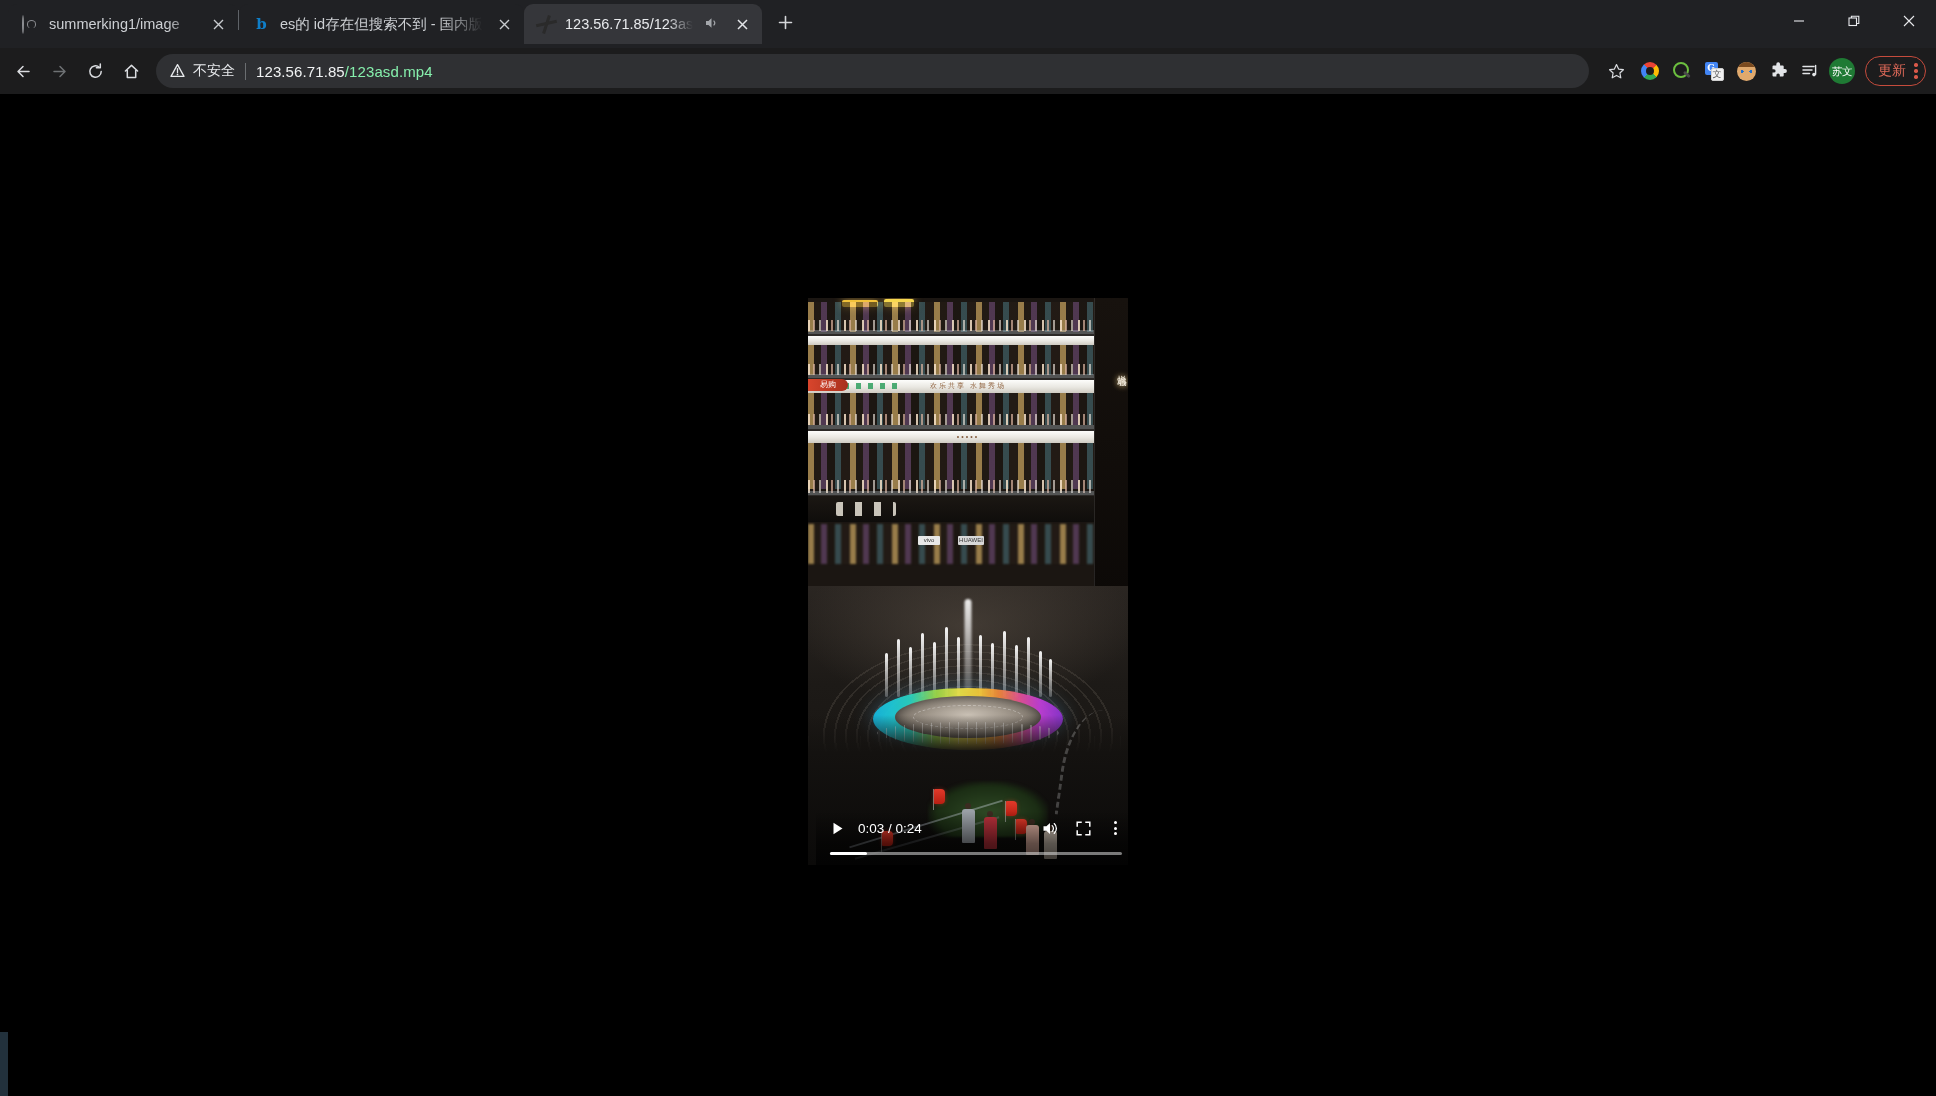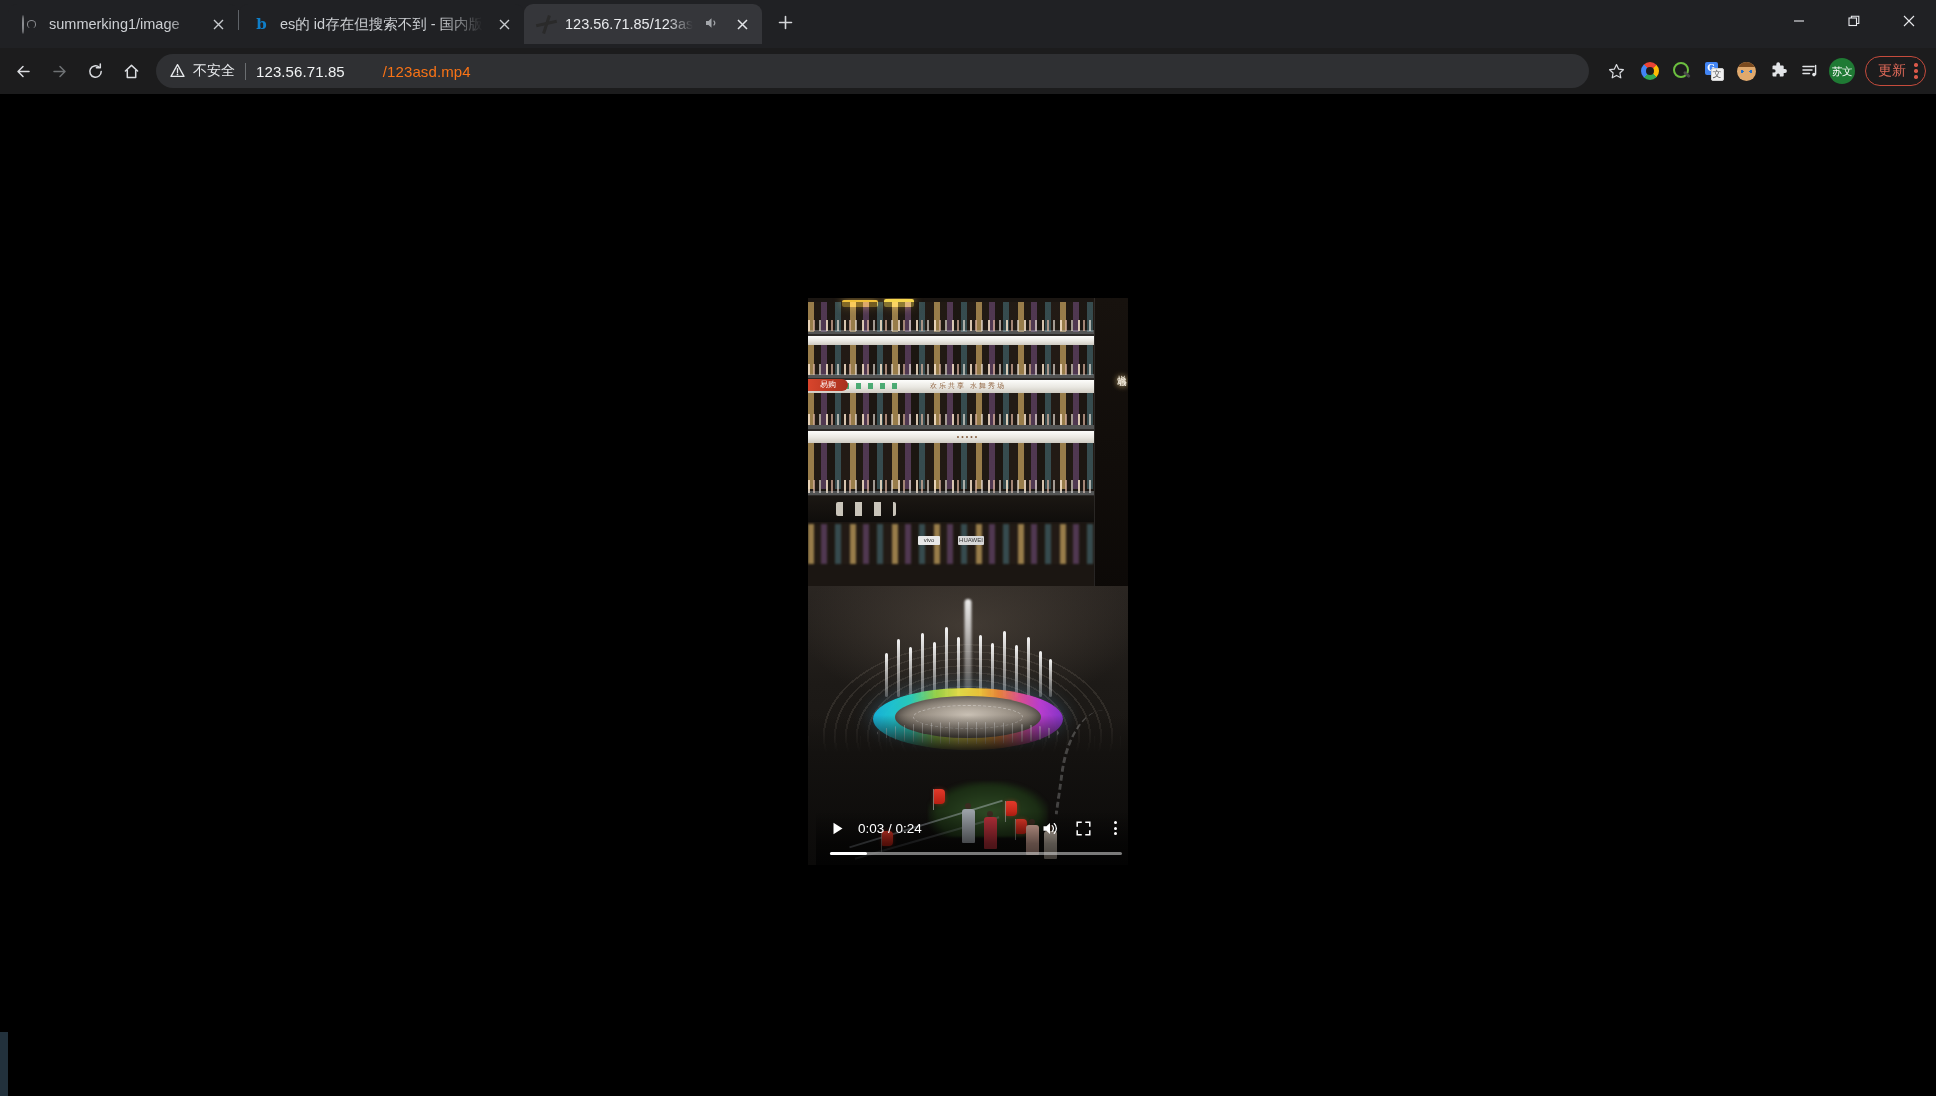--- a/index.html
+++ b/index.html
@@ -150,21 +150,21 @@
   }
   .warn-icon { width: 16px; height: 16px; flex: 0 0 16px; color: #e8eaed; }
   .warn-text {
     font-size: 14px; color: #e8eaed;
     font-family: "DejaVu Sans", sans-serif;
     white-space: nowrap;
   }
   .omni-sep { width: 1px; height: 17px; background: #6b6e71; flex: 0 0 1px; margin: 0 3px; }
   .url { font-size: 15px; white-space: nowrap; letter-spacing: .1px; }
   .url .host { color: #f1f3f4; }
-  .url .path { color: #f97316; margin-left: 38px; }
+  .url .path { color: #86efac; }
 
   .tb-right { display: flex; align-items: center; gap: 2px; flex: 0 0 auto; }
 
   .ext-icon {
     width: 30px; height: 30px; flex: 0 0 30px;
     display: flex; align-items: center; justify-content: center;
     position: relative;
   }
 
   

